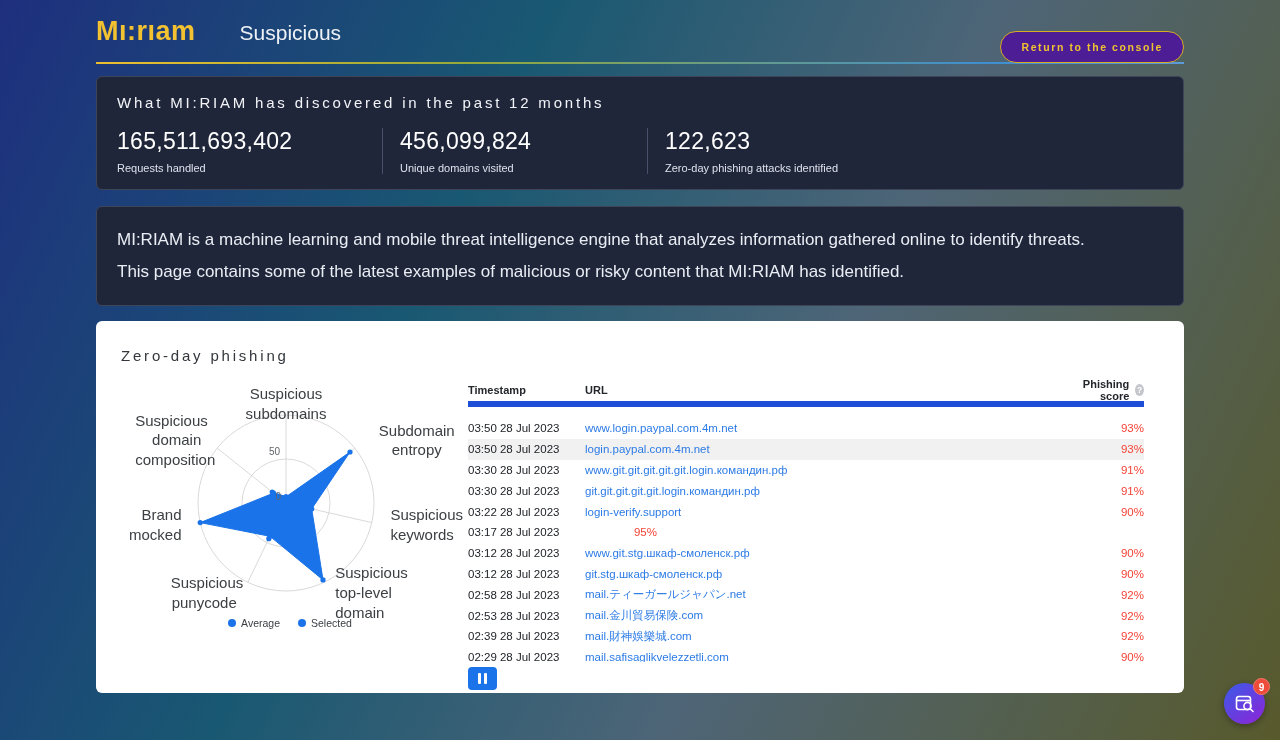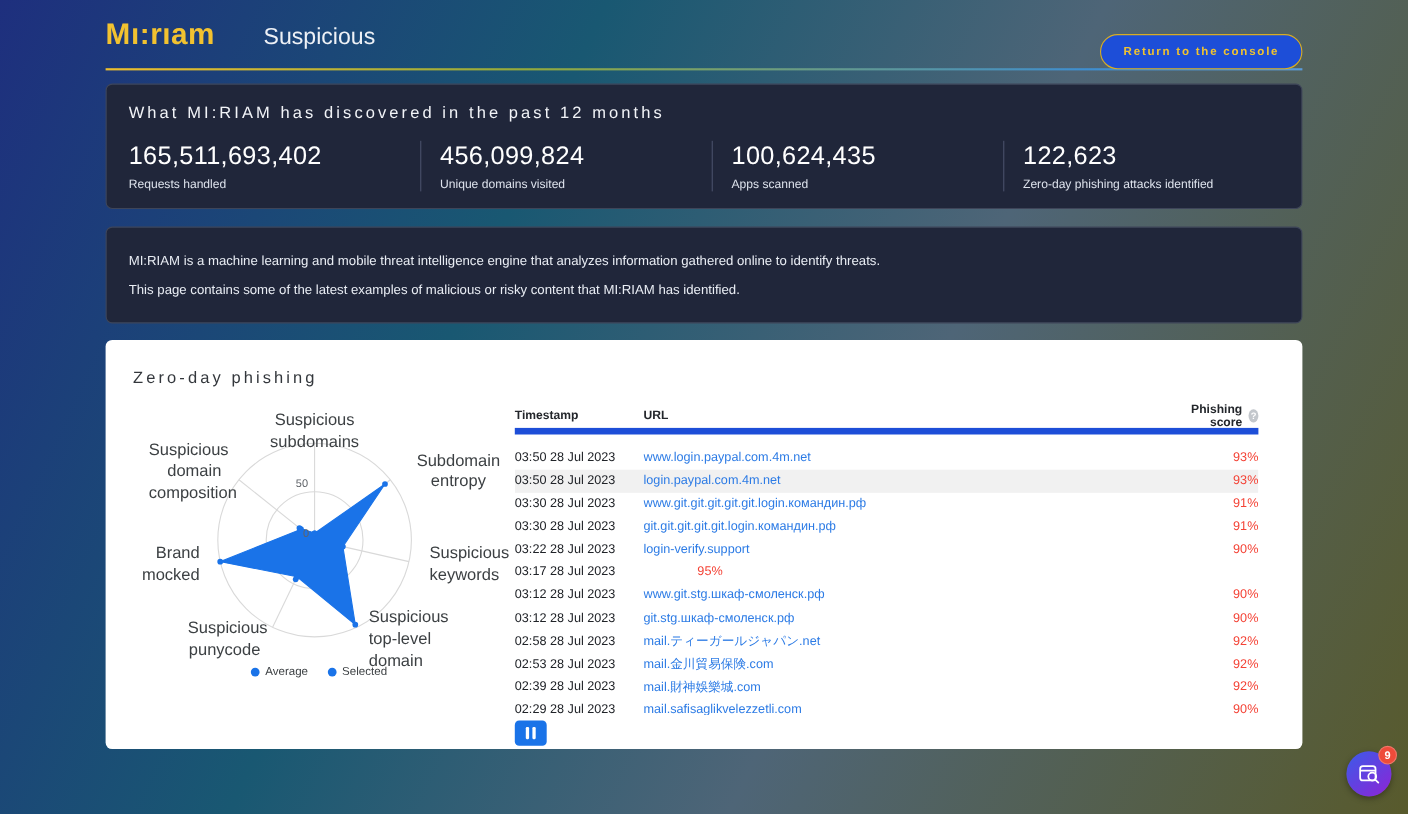--- a/index.html
+++ b/index.html
@@ -6,37 +6,37 @@
   body{
     width:1280px;height:740px;
     background:linear-gradient(115deg,#1e2f7e 0%,#195872 34%,#4e6577 62%,#585a2c 100%);
     font-family:"Liberation Sans","DejaVu Sans",sans-serif;
   }
   
   .app-header{height:62px;display:flex;align-items:center;justify-content:space-between;padding:0 96px;}
   .logo{display:flex;align-items:baseline;gap:34px;}
   .logo-brand{color:#f2c230;font-size:27px;font-weight:700;letter-spacing:.5px;}
   .logo-sub{color:#eef1f6;font-size:21px;font-weight:400;margin-left:10px;}
-  .return-btn{background:#1d4ed8;border:1.5px solid #d9ad22;color:#f0c330;border-radius:999px;
+  .return-btn{background:#4c1d95;border:1.5px solid #d9ad22;color:#f0c330;border-radius:999px;
     padding:9px 20px;font-size:10.5px;font-weight:700;letter-spacing:1.6px;cursor:pointer;
     font-family:"Liberation Sans","DejaVu Sans",sans-serif;margin-top:31px;}
   .header-rule{height:2px;margin:0 96px;
     background:linear-gradient(90deg,#edbe2e 0%,#93a93c 35%,#3e8ed0 82%,#5a9bd8 100%);}
   
   .panel{margin:0 96px;background:#20263a;border:1px solid #3e4559;border-radius:6px;color:#fff;box-sizing:border-box;}
   .stats-panel{margin-top:12px;padding:17px 20px 15px;}
   .stats-title{font-size:15px;font-weight:500;letter-spacing:2.8px;color:#f2f4f8;margin:0 0 17px;}
   .stats-row{display:flex;}
   .stat{width:265px;box-sizing:border-box;}
   .stat:last-child{width:auto;}
   .stat + .stat{border-left:1px solid #49506a;padding-left:17px;}
   .stat-value{font-size:23px;font-weight:500;letter-spacing:.3px;color:#fff;}
   .stat-label{font-size:11px;color:#dde2ec;margin-top:7px;}
   .about-panel{margin-top:16px;padding:23px 20px;}
-  .about-panel p{margin:0;font-size:12px;color:#e9edf4;}
+  .about-panel p{margin:0;font-size:17px;color:#e9edf4;}
   .about-panel p + p{margin-top:12px;}
   
   .card{position:relative;margin:15px 96px 0;height:372px;background:#fff;border-radius:6px;overflow:hidden;}
   .card-title{position:absolute;left:25px;top:26px;margin:0;font-size:15px;font-weight:500;letter-spacing:2.8px;color:#33373c;}
   
   .radar-wrap{position:absolute;left:10px;top:60px;width:368px;height:300px;}
   .radar-wrap svg{position:absolute;left:0;top:0;}
   .radar-label{position:absolute;font-size:15px;line-height:1.32;color:#3c4043;}
   .tick-label{font-size:10px;fill:#5f6368;}
   .radar-legend{position:absolute;left:0;right:0;top:236px;display:flex;justify-content:center;gap:18px;}
@@ -84,24 +84,20 @@
 <section class="panel stats-panel">
   <h1 class="stats-title">What MI:RIAM has discovered in the past 12 months</h1>
   <div class="stats-row">
     <div class="stat">
       <div class="stat-value">165,511,693,402</div>
       <div class="stat-label">Requests handled</div>
     </div>
     <div class="stat">
       <div class="stat-value">456,099,824</div>
       <div class="stat-label">Unique domains visited</div>
-    </div>
-    <div class="stat">
-      <div class="stat-value">100,624,435</div>
-      <div class="stat-label">Apps scanned</div>
     </div>
     <div class="stat">
       <div class="stat-value">122,623</div>
       <div class="stat-label">Zero-day phishing attacks identified</div>
     </div>
   </div>
 </section>
 
 <section class="panel about-panel">
   <p>MI:RIAM is a machine learning and mobile threat intelligence engine that analyzes information gathered online to identify threats.</p>

